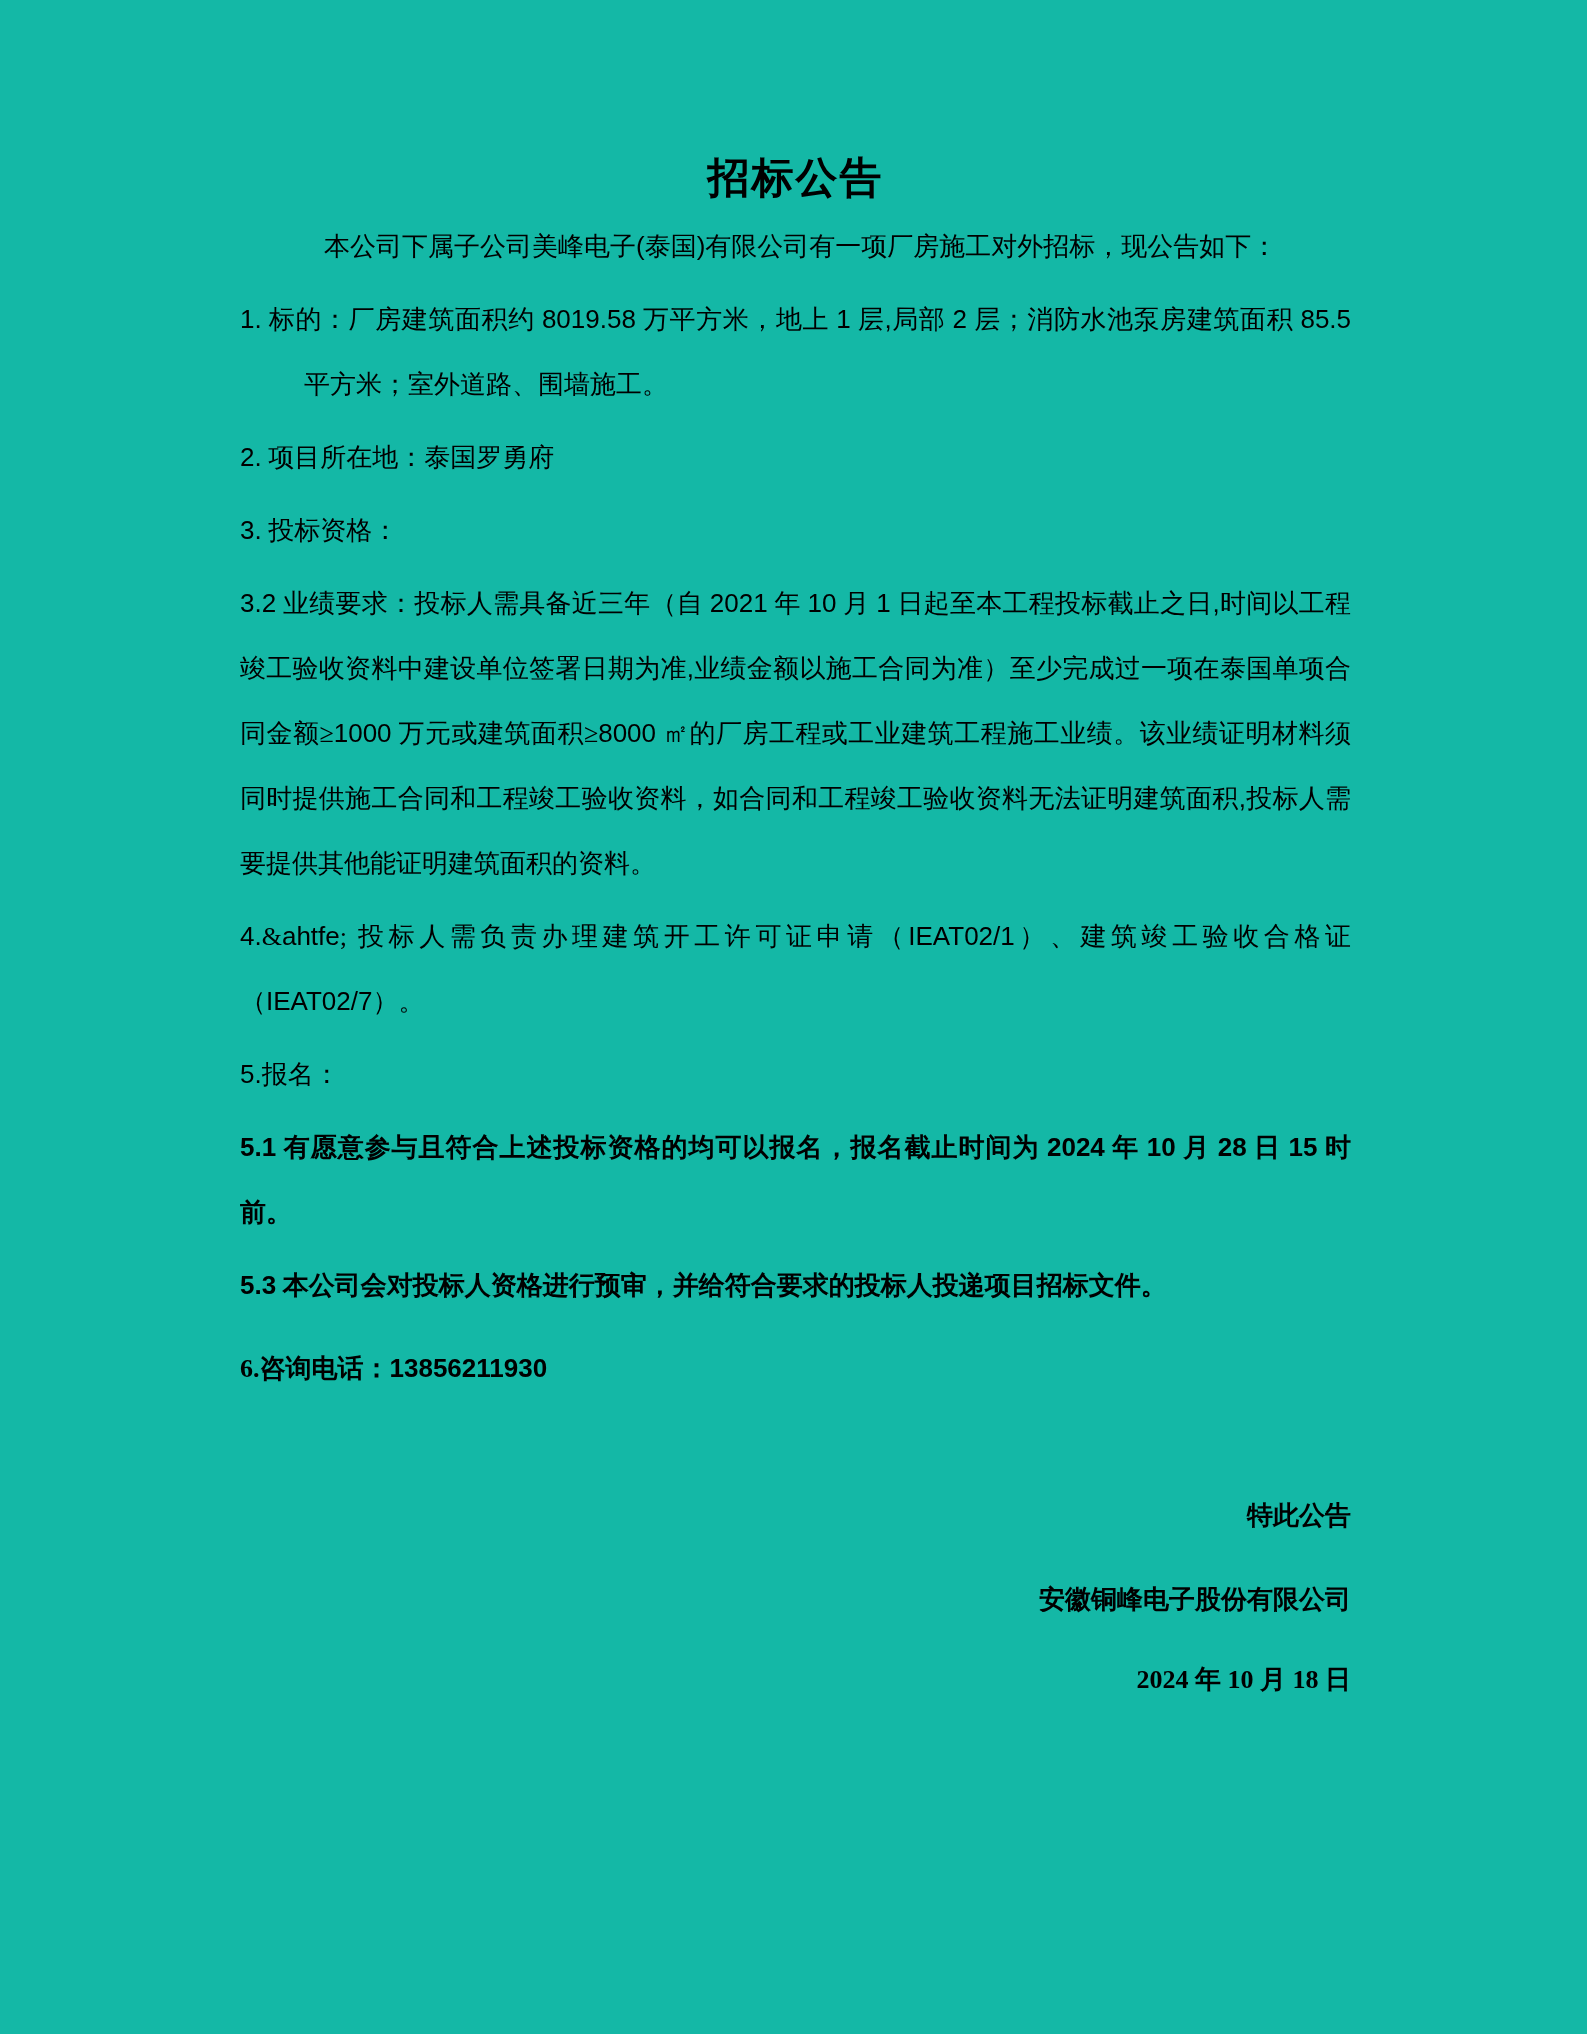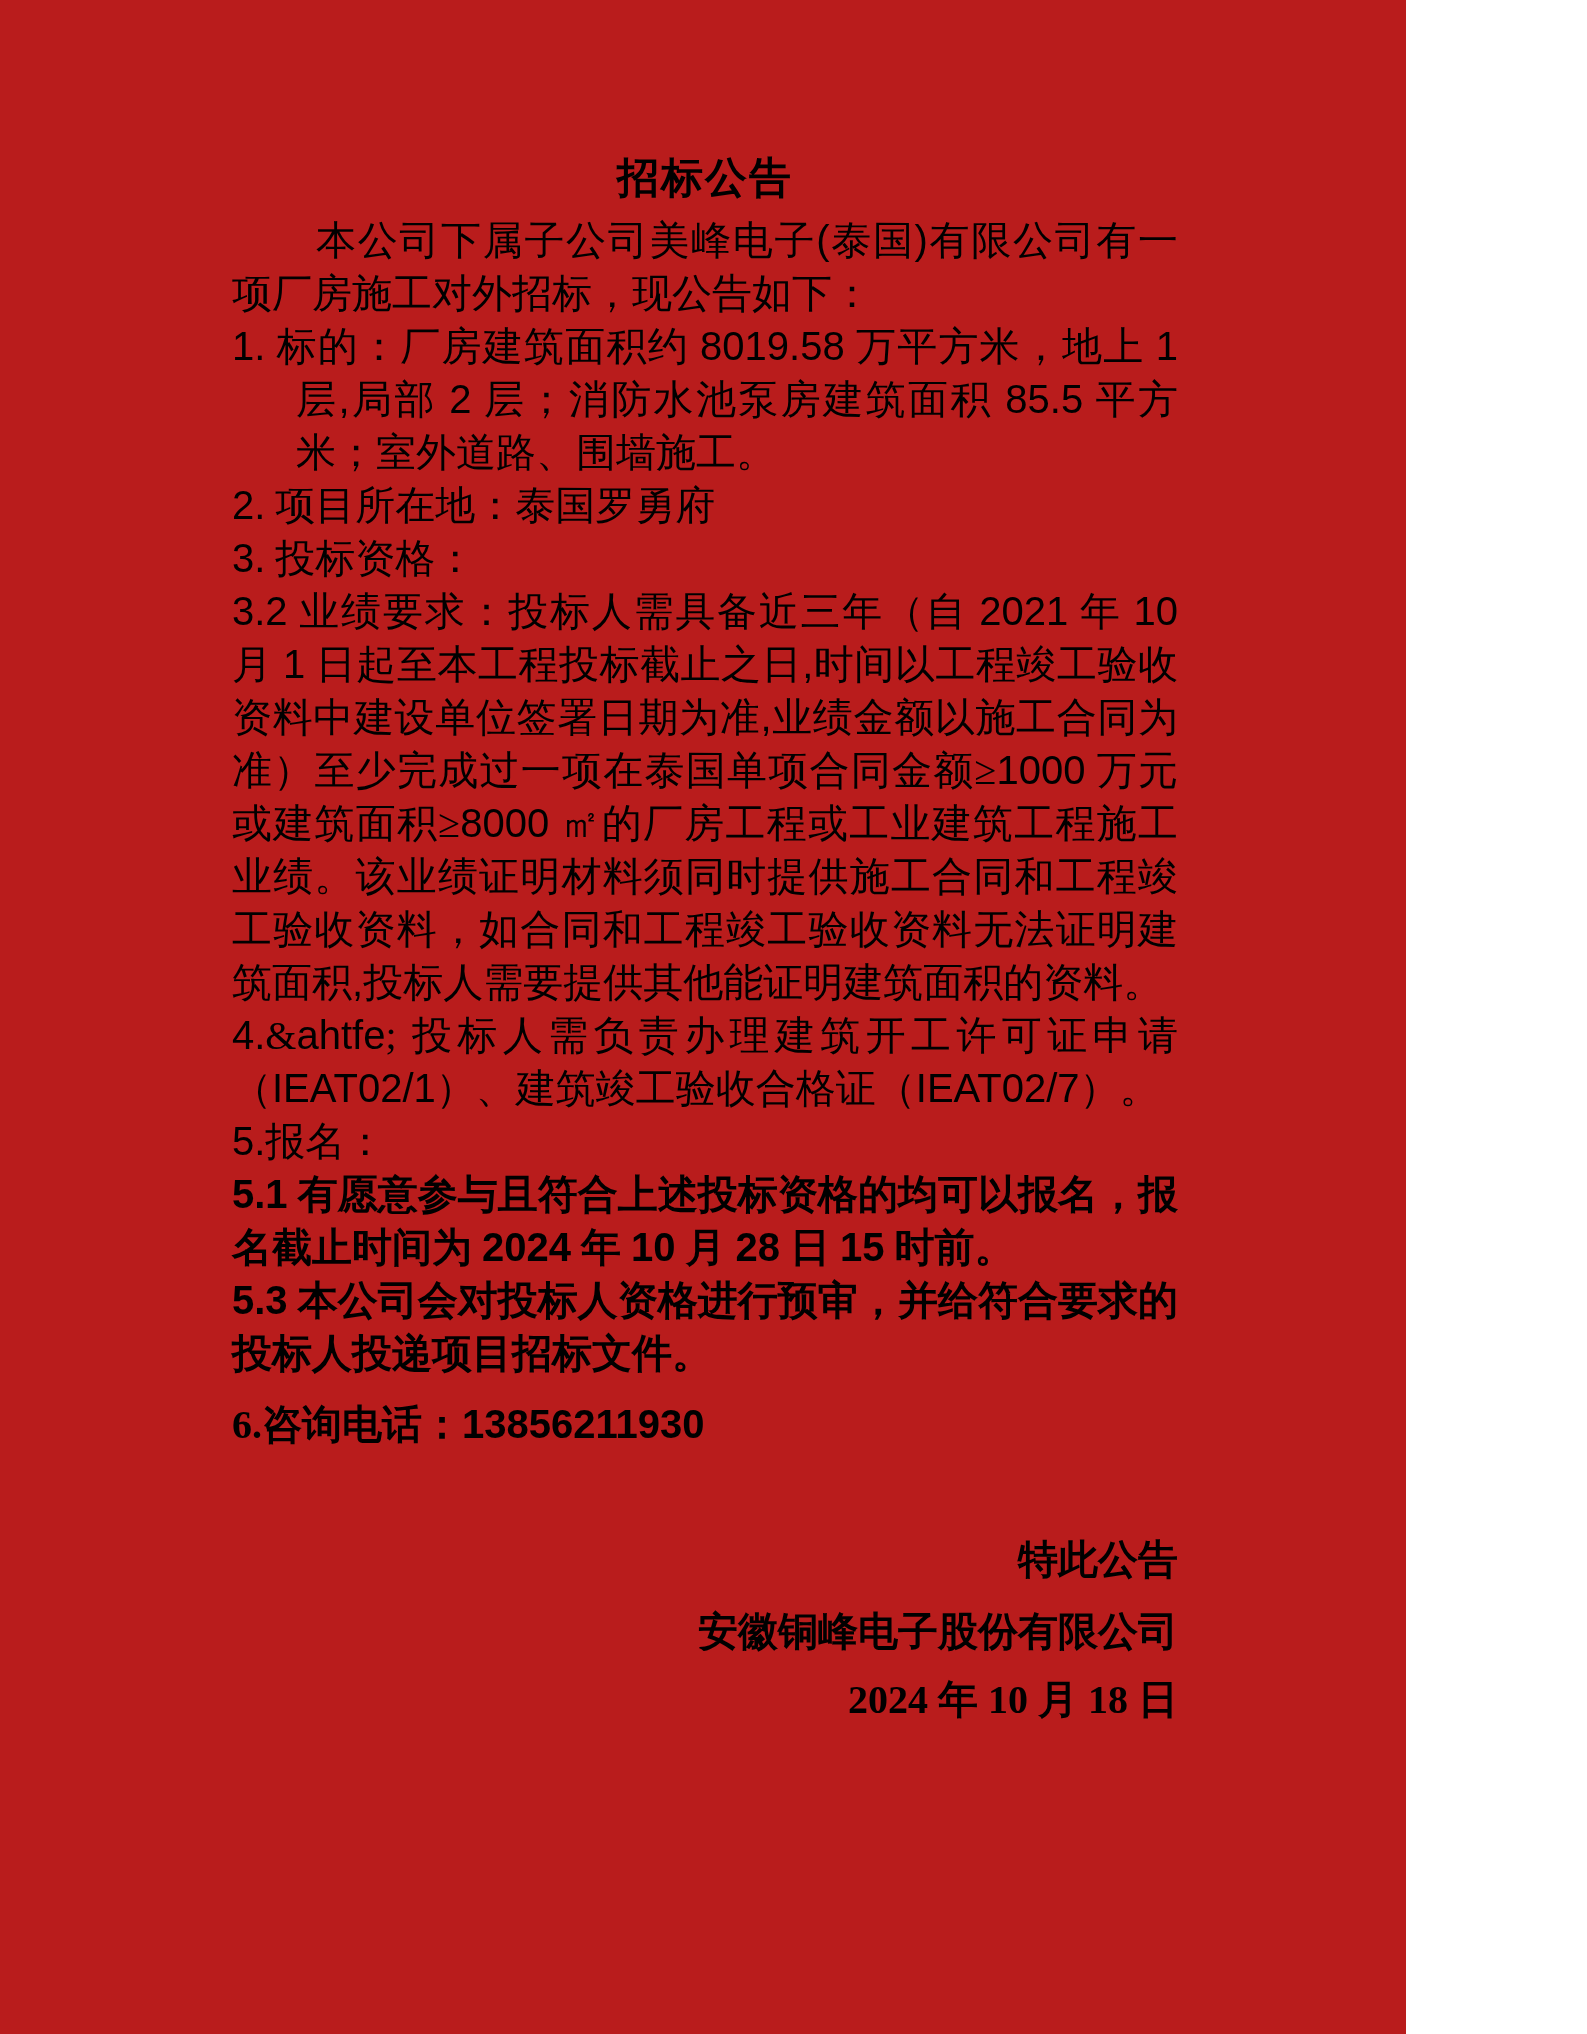--- a/index.html
+++ b/index.html
@@ -8,45 +8,45 @@
     background: #ffffff;
   }
   body {
     width: 1587px;
     height: 2034px;
     overflow: hidden;
     color: #000000;
     font-family: "Liberation Serif", serif;
   }
   .page {
-    width: 1406px;
+    width: 1587px;
     height: 2034px;
-    background: #b91c1c;
+    background: #14b8a6;
     box-sizing: border-box;
   }
   .content {
     padding-left: 232px;
     padding-right: 228px;
     box-sizing: border-box;
   }
   .doc-title {
     margin: 0;
     padding-top: 150px;
     margin-bottom: 8px;
     font-size: 42px;
     line-height: 56px;
     font-weight: 700;
     text-align: center;
     font-family: "Liberation Sans", sans-serif;
     letter-spacing: 2px;
   }
   p.doc-p {
-    margin: 0;
-    font-size: 40px;
-    line-height: 53px;
+    margin: 8px;
+    font-size: 26px;
+    line-height: 65px;
     text-align: justify;
     text-justify: inter-ideograph;
   }
   
   .indent-first { text-indent: 84px; }
   
   .hang { padding-left: 64px; text-indent: -64px; }
   
   .sp { margin-top: 20px; }
   .bold { font-weight: 700; }

